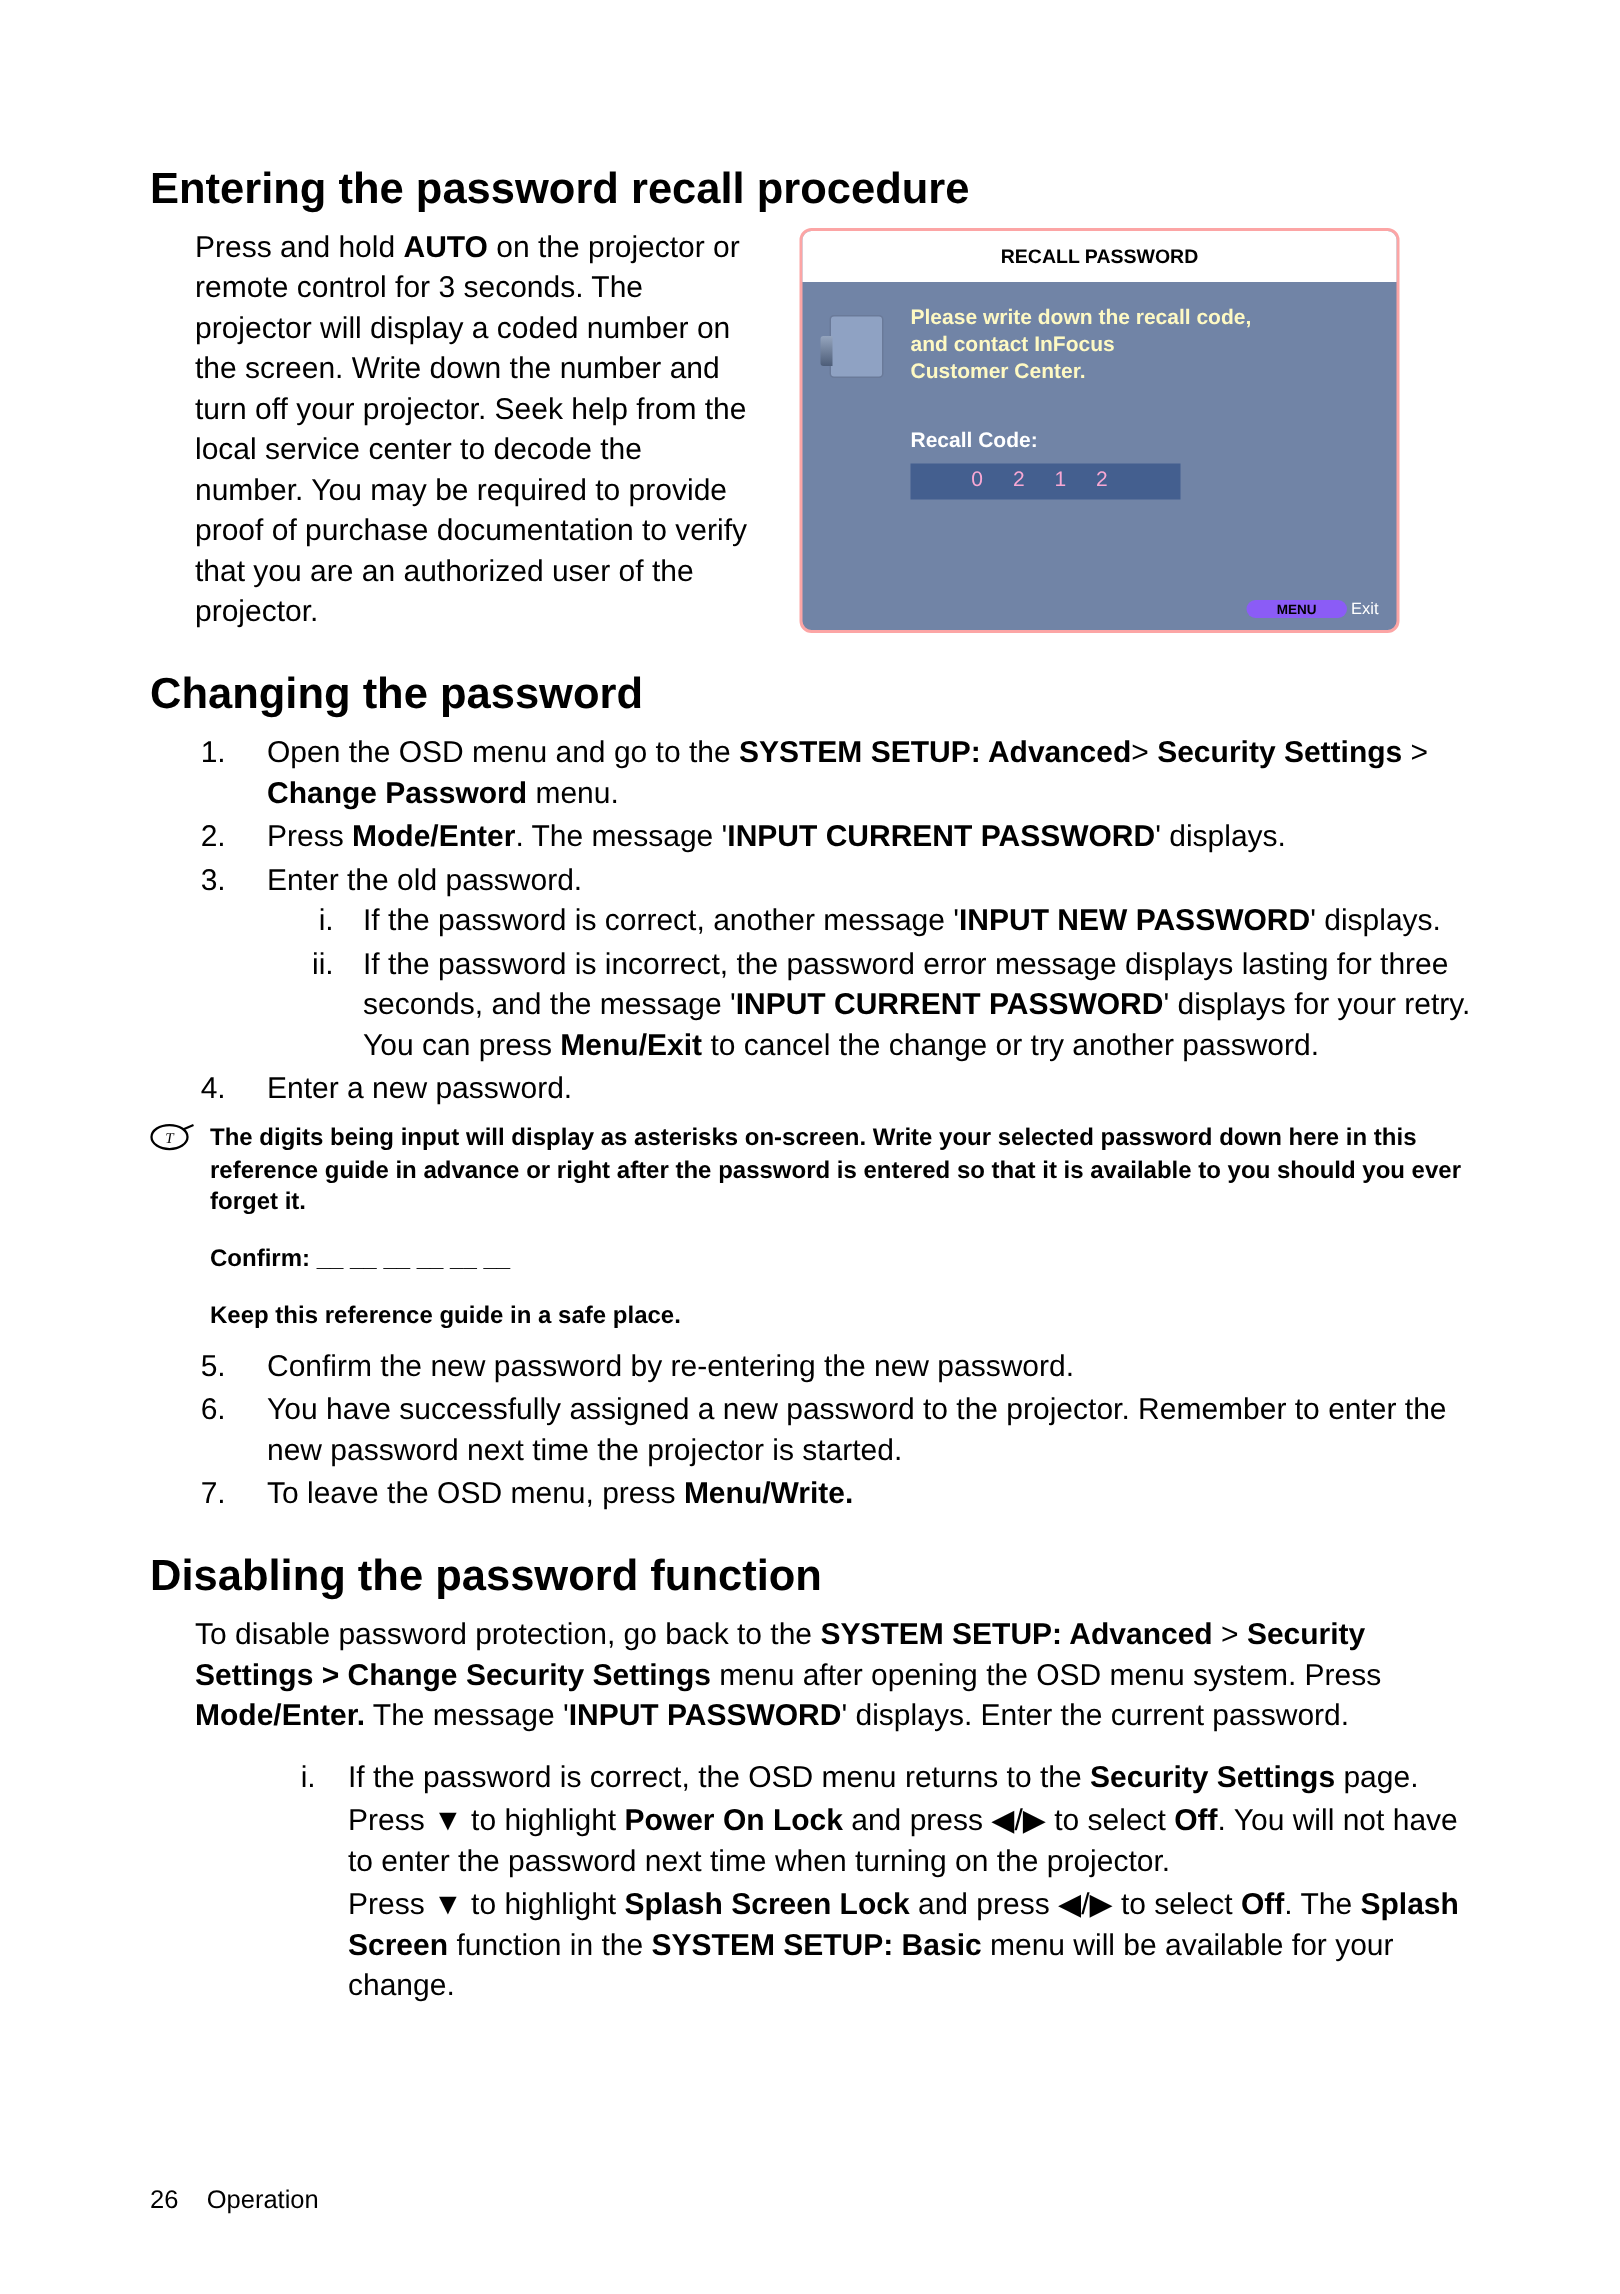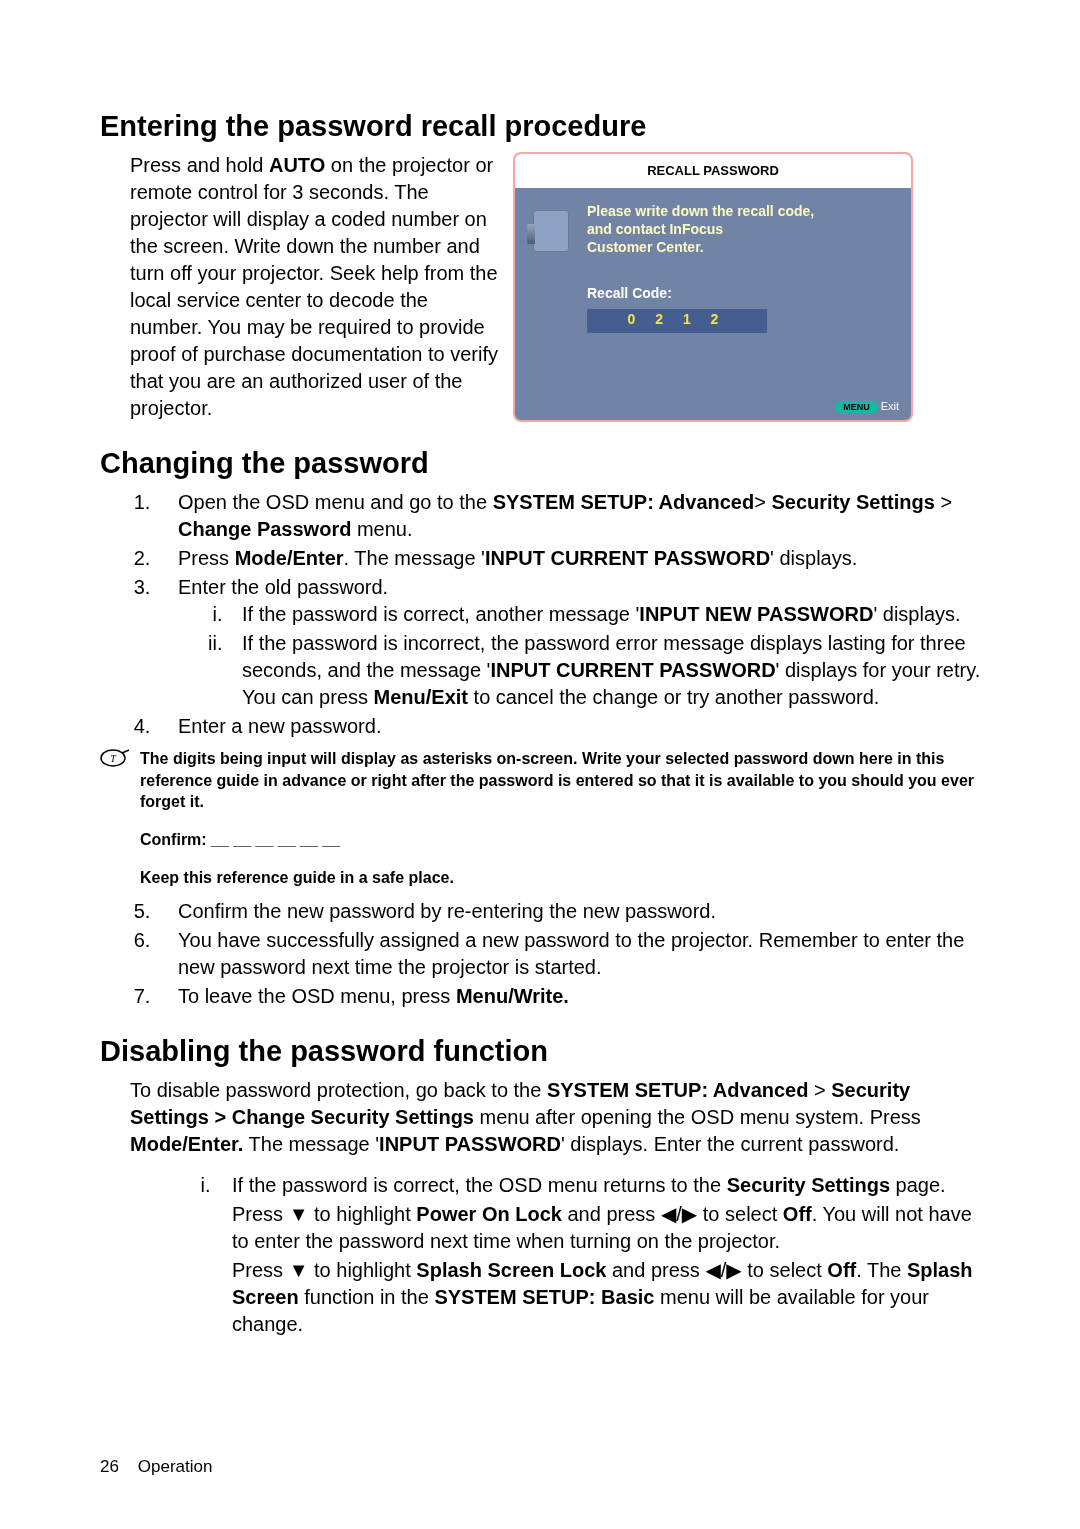--- a/index.html
+++ b/index.html
@@ -18,21 +18,21 @@
     font-size: 29px;
     font-weight: bold;
     margin-bottom: 6px;
     margin-top: 22px;
   }
   .section-body {
     margin-left: 30px;
   }
   .row-with-image {
     display: flex;
-    gap: 8px;
+    gap: 28px;
   }
   .row-with-image > .left {
     flex: 0 0 375px;
   }
   .osd-box {
     flex: 0 0 400px;
     border: 2px solid #fca5a5;
     border-radius: 8px;
     background: #7184a6;
     color: #fff;
@@ -92,34 +92,34 @@
     margin-top: 28px;
   }
   .osd-code {
     margin-top: 6px;
     background: #445f8f;
     width: 180px;
     height: 24px;
     text-align: center;
     letter-spacing: 8px;
     padding-top: 1px;
-    font-weight: bold;
-    color: #fde047;
+    font-weight: normal;
+    color: #f9a8d4;
   }
   .osd-footer {
     position: absolute;
     bottom: 6px;
     right: 12px;
     font-size: 11px;
   }
   .osd-footer .menu-btn {
-    background: #14b8a6;
+    background: #8b5cf6;
     color: #000;
     border-radius: 8px;
-    padding: 0 8px;
+    padding: 0 20px;
     font-size: 9px;
     margin-right: 3px;
     display: inline-block;
     font-weight: bold;
   }
   ol.main-list {
     list-style: decimal;
     margin-left: 56px;
   }
   ol.main-list > li {

